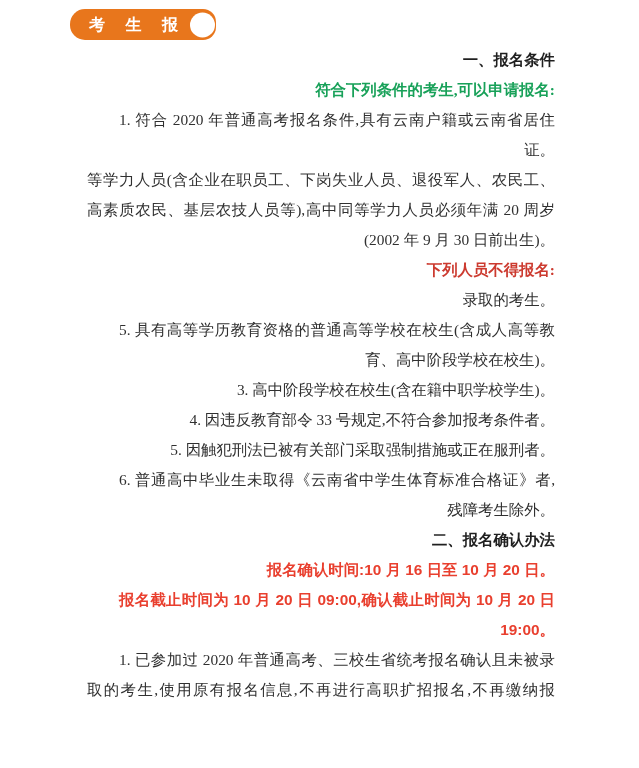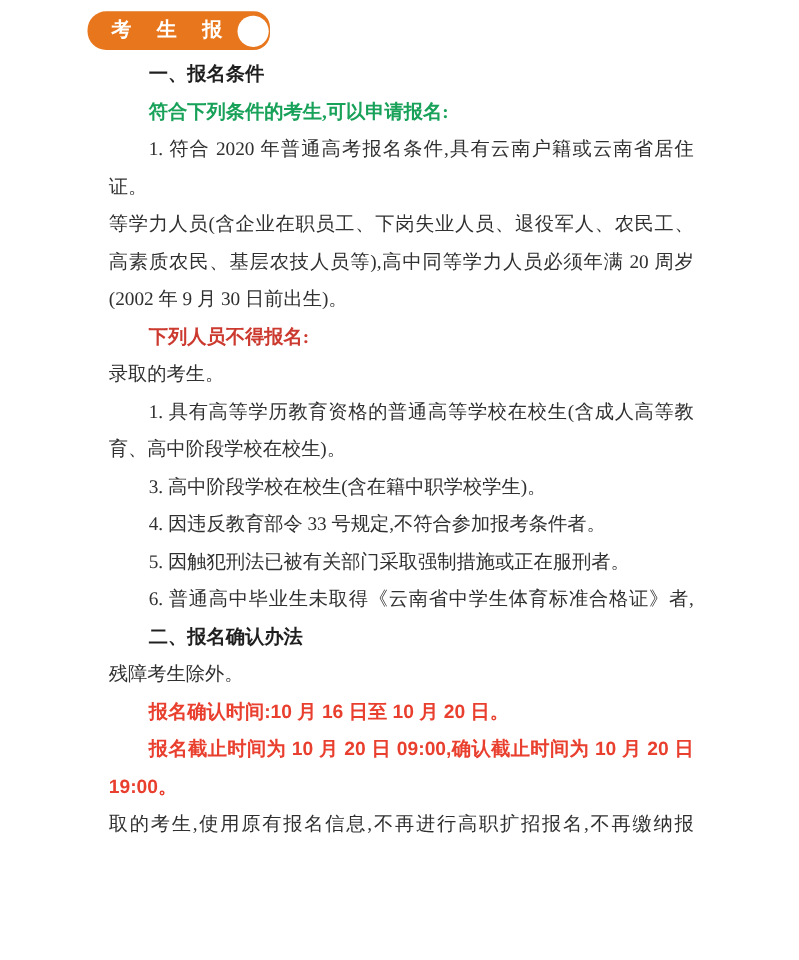--- a/index.html
+++ b/index.html
@@ -33,21 +33,21 @@
     background: #ffffff; border-radius: 50%;
   }
 
   
   .content {
     position: absolute; left: 87px; top: 45px;
     width: 468px;
     font-size: 15.4px;
     color: var(--body_ink, #303030);
   }
-  .ln { height: 30px; line-height: 30px; white-space: nowrap; overflow: visible; }
+  .ln { height: 30px; line-height: 30px; white-space: nowrap; overflow: visible; text-align: right; }
   .just {
     white-space: normal;
     text-align: justify;
     text-align-last: justify;
     text-justify: inter-character;
   }
   .ind { text-indent: 32px; }
   .h {
     font-family: "Liberation Sans", "DejaVu Sans", sans-serif;
     font-weight: bold; color: #1f1f1f;
@@ -72,27 +72,28 @@
   <div class="content">
     <div class="ln h ind">一、报名条件</div>
     <div class="ln green ind">符合下列条件的考生,可以申请报名:</div>
     <div class="ln ind just">1. 符合 2020 年普通高考报名条件,具有云南户籍或云南省居住</div>
     <div class="ln">证。</div>
     <div class="ln just">等学力人员(含企业在职员工、下岗失业人员、退役军人、农民工、</div>
     <div class="ln just">高素质农民、基层农技人员等),高中同等学力人员必须年满 20 周岁</div>
     <div class="ln">(2002 年 9 月 30 日前出生)。</div>
     <div class="ln redk ind">下列人员不得报名:</div>
     <div class="ln">录取的考生。</div>
-    <div class="ln ind just">1. 具有高等学历教育资格的普通高等学校在校生(含成人高等教</div>
+    <div class="ln ind just">5. 具有高等学历教育资格的普通高等学校在校生(含成人高等教</div>
     <div class="ln">育、高中阶段学校在校生)。</div>
     <div class="ln ind">3. 高中阶段学校在校生(含在籍中职学校学生)。</div>
     <div class="ln ind">4. 因违反教育部令 33 号规定,不符合参加报考条件者。</div>
     <div class="ln ind">5. 因触犯刑法已被有关部门采取强制措施或正在服刑者。</div>
     <div class="ln ind just">6. 普通高中毕业生未取得《云南省中学生体育标准合格证》者,</div>
+    <div class="ln">残障考生除外。</div>
     <div class="ln h ind">二、报名确认办法</div>
-    <div class="ln">残障考生除外。</div>
     <div class="ln reds ind">报名确认时间:10 月 16 日至 10 月 20 日。</div>
     <div class="ln reds ind just">报名截止时间为 10 月 20 日 09:00,确认截止时间为 10 月 20 日</div>
     <div class="ln reds">19:00。</div>
+    <div class="ln ind just">1. 已参加过 2020 年普通高考、三校生省统考报名确认且未被录</div>
     <div class="ln just">取的考生,使用原有报名信息,不再进行高职扩招报名,不再缴纳报</div>
   </div>
 
 </div>
 
 </body></html>

